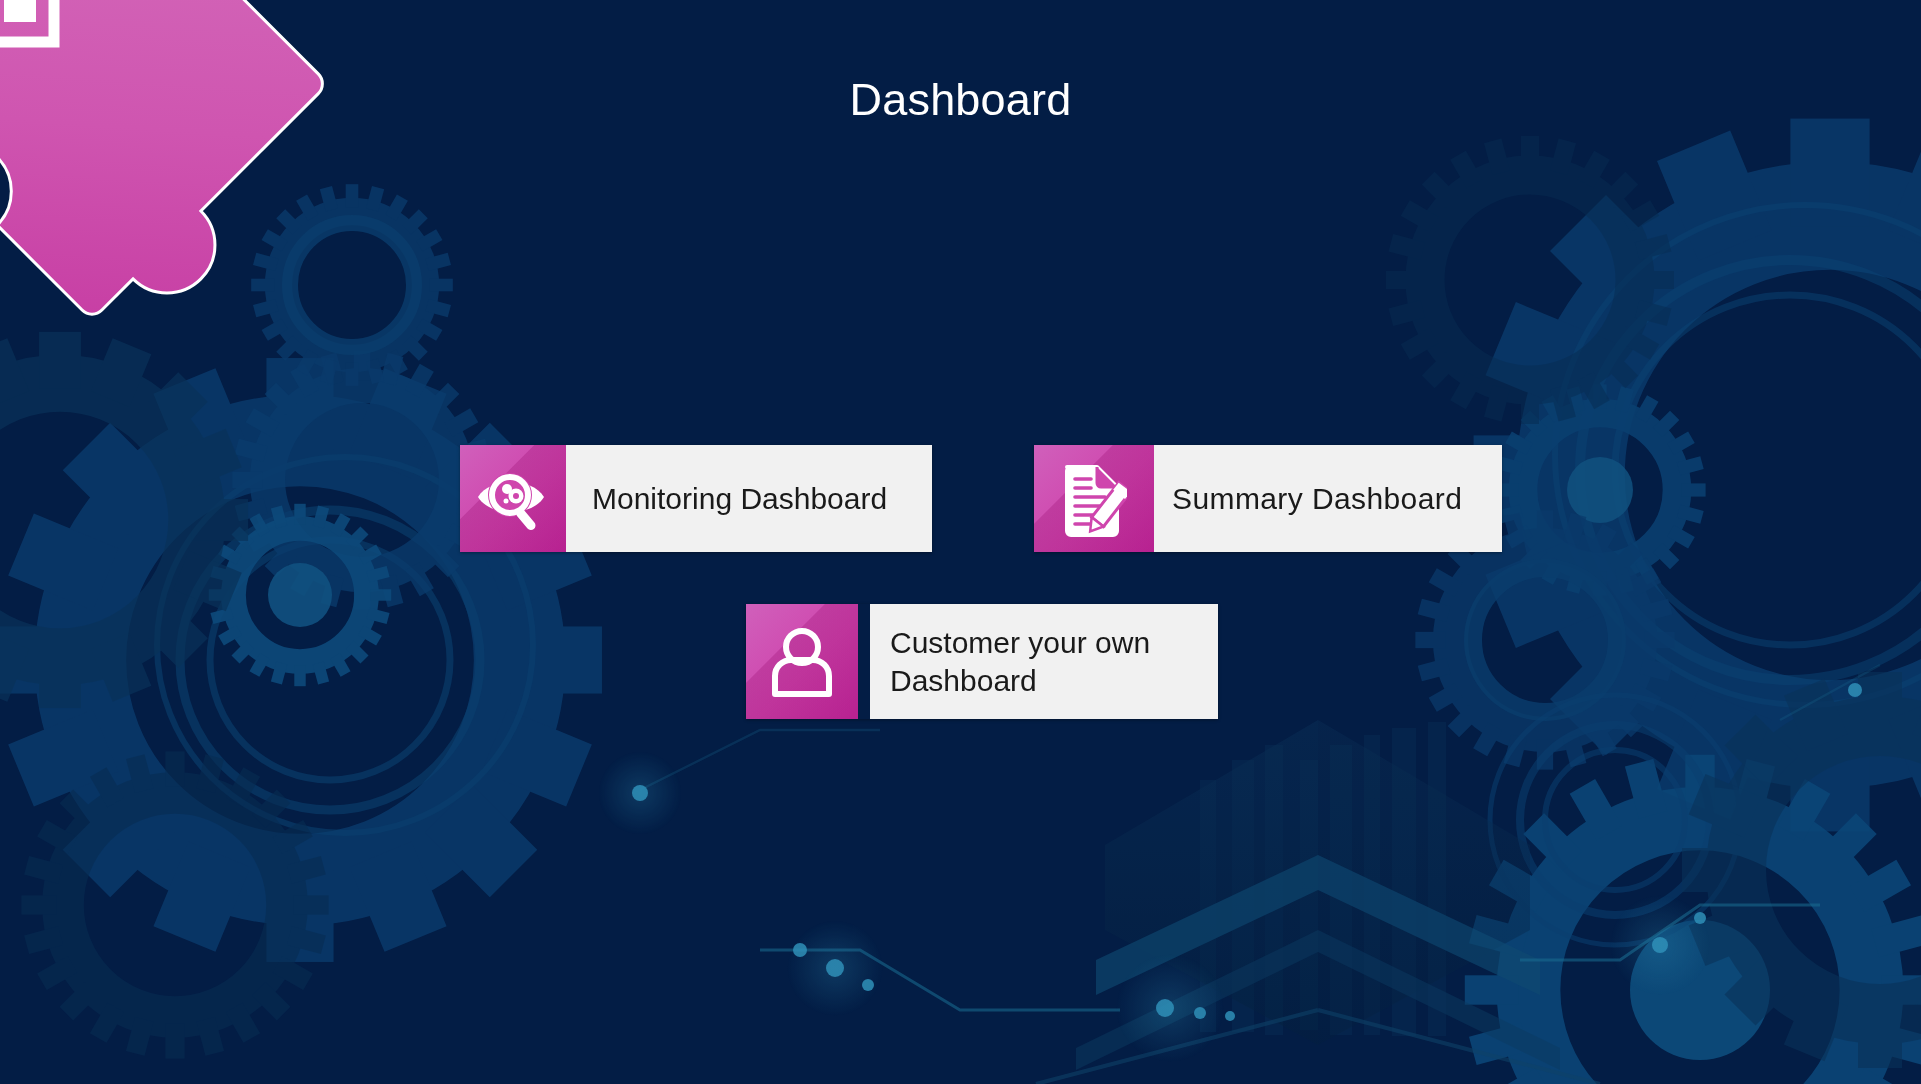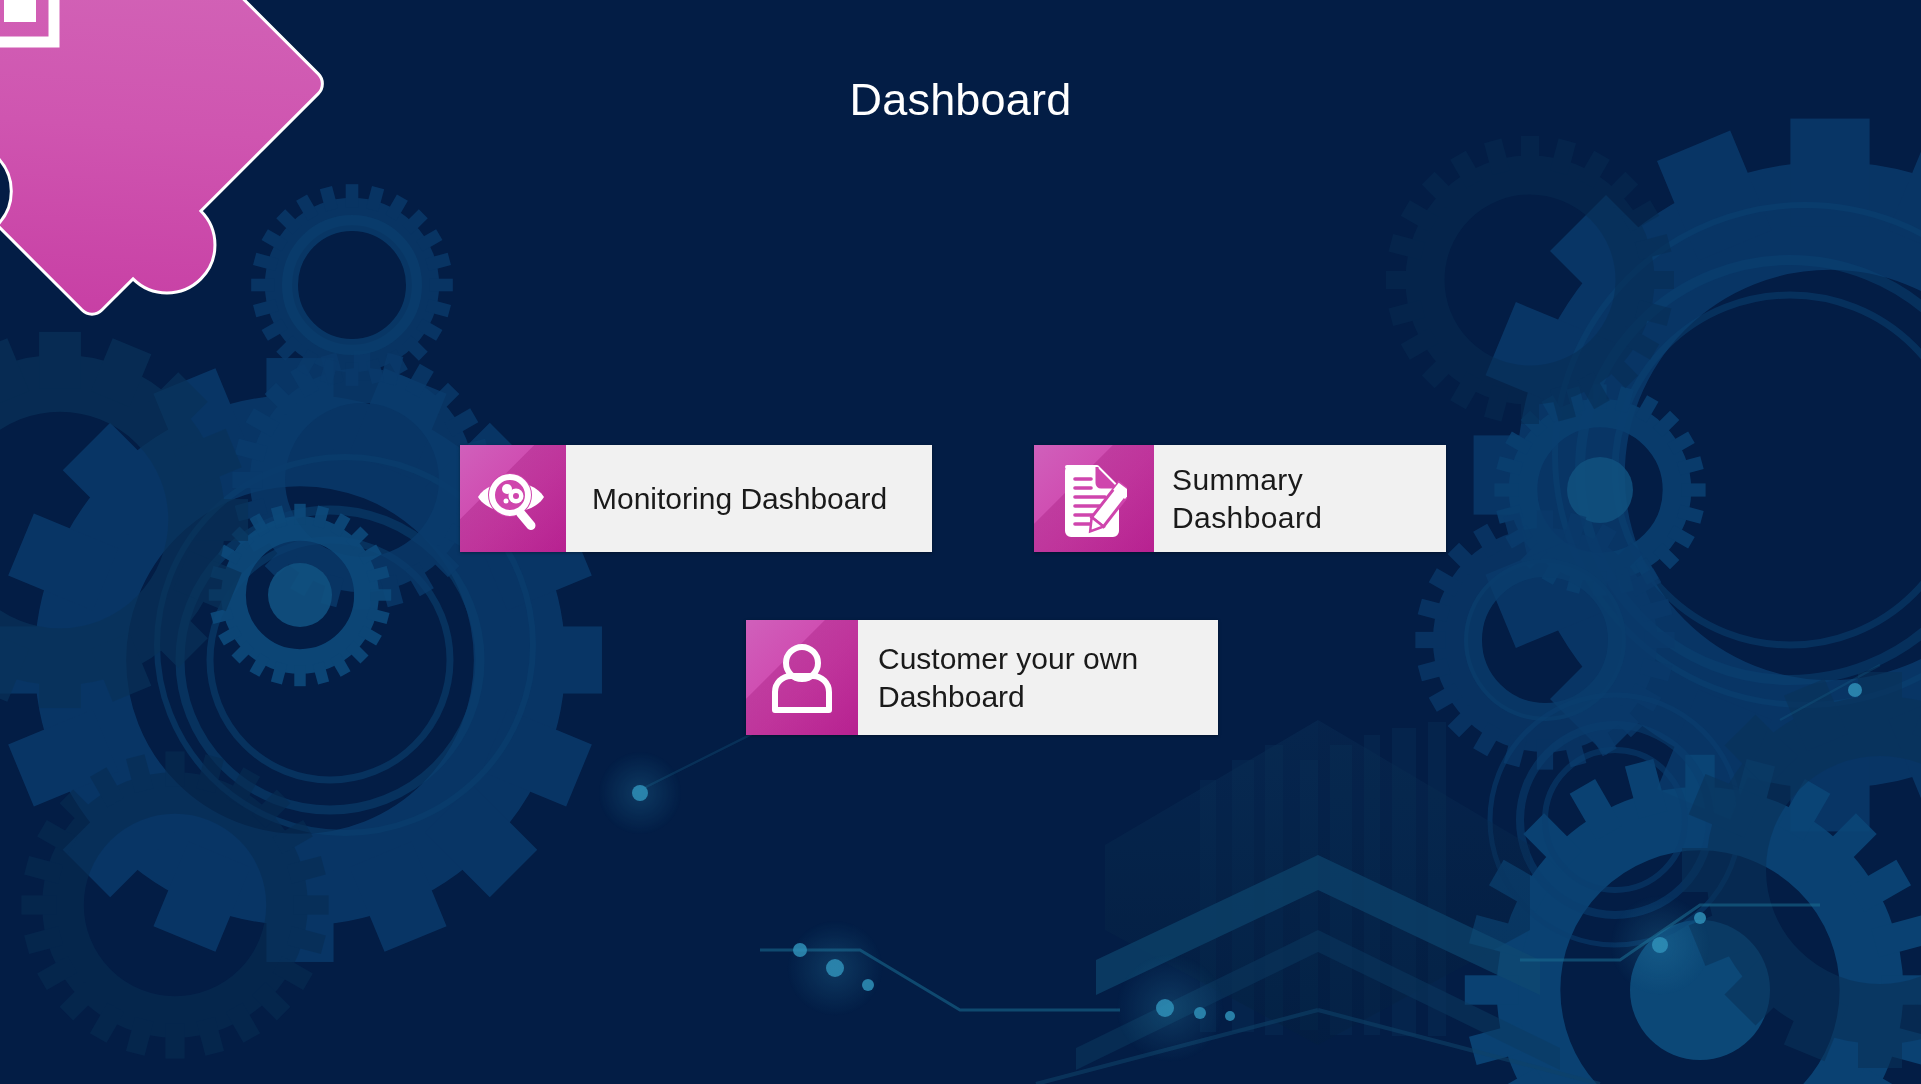--- a/index.html
+++ b/index.html
@@ -100,25 +100,25 @@
     line-height: 1.26;
     padding-left: 22px;
     padding-right: 12px;
     box-sizing: border-box;
   }
 
   #card-monitoring { left: 460px; top: 445px; width: 472px; height: 107px; }
   #card-monitoring .card-icon { width: 106px; }
   #card-monitoring .card-label { padding-left: 26px; }
 
-  #card-summary { left: 1034px; top: 445px; width: 412px; height: 107px; }
+  #card-summary { left: 1034px; top: 445px; width: 468px; height: 107px; }
   #card-summary .card-icon { width: 120px; }
   #card-summary .card-label { padding-left: 18px; letter-spacing: 0.4px; }
 
-  #card-custom { left: 746px; top: 620px; width: 472px; height: 115px; }
+  #card-custom { left: 746px; top: 604px; width: 472px; height: 115px; gap: 12px; }
   #card-custom .card-icon { width: 112px; }
   #card-custom .card-label { padding-left: 20px; }
   #card-custom .card-label .two-line { display: block; }
 </style>
 </head>
 <body>
 
 <div class="slide">
 
   <div class="bg-layer">

